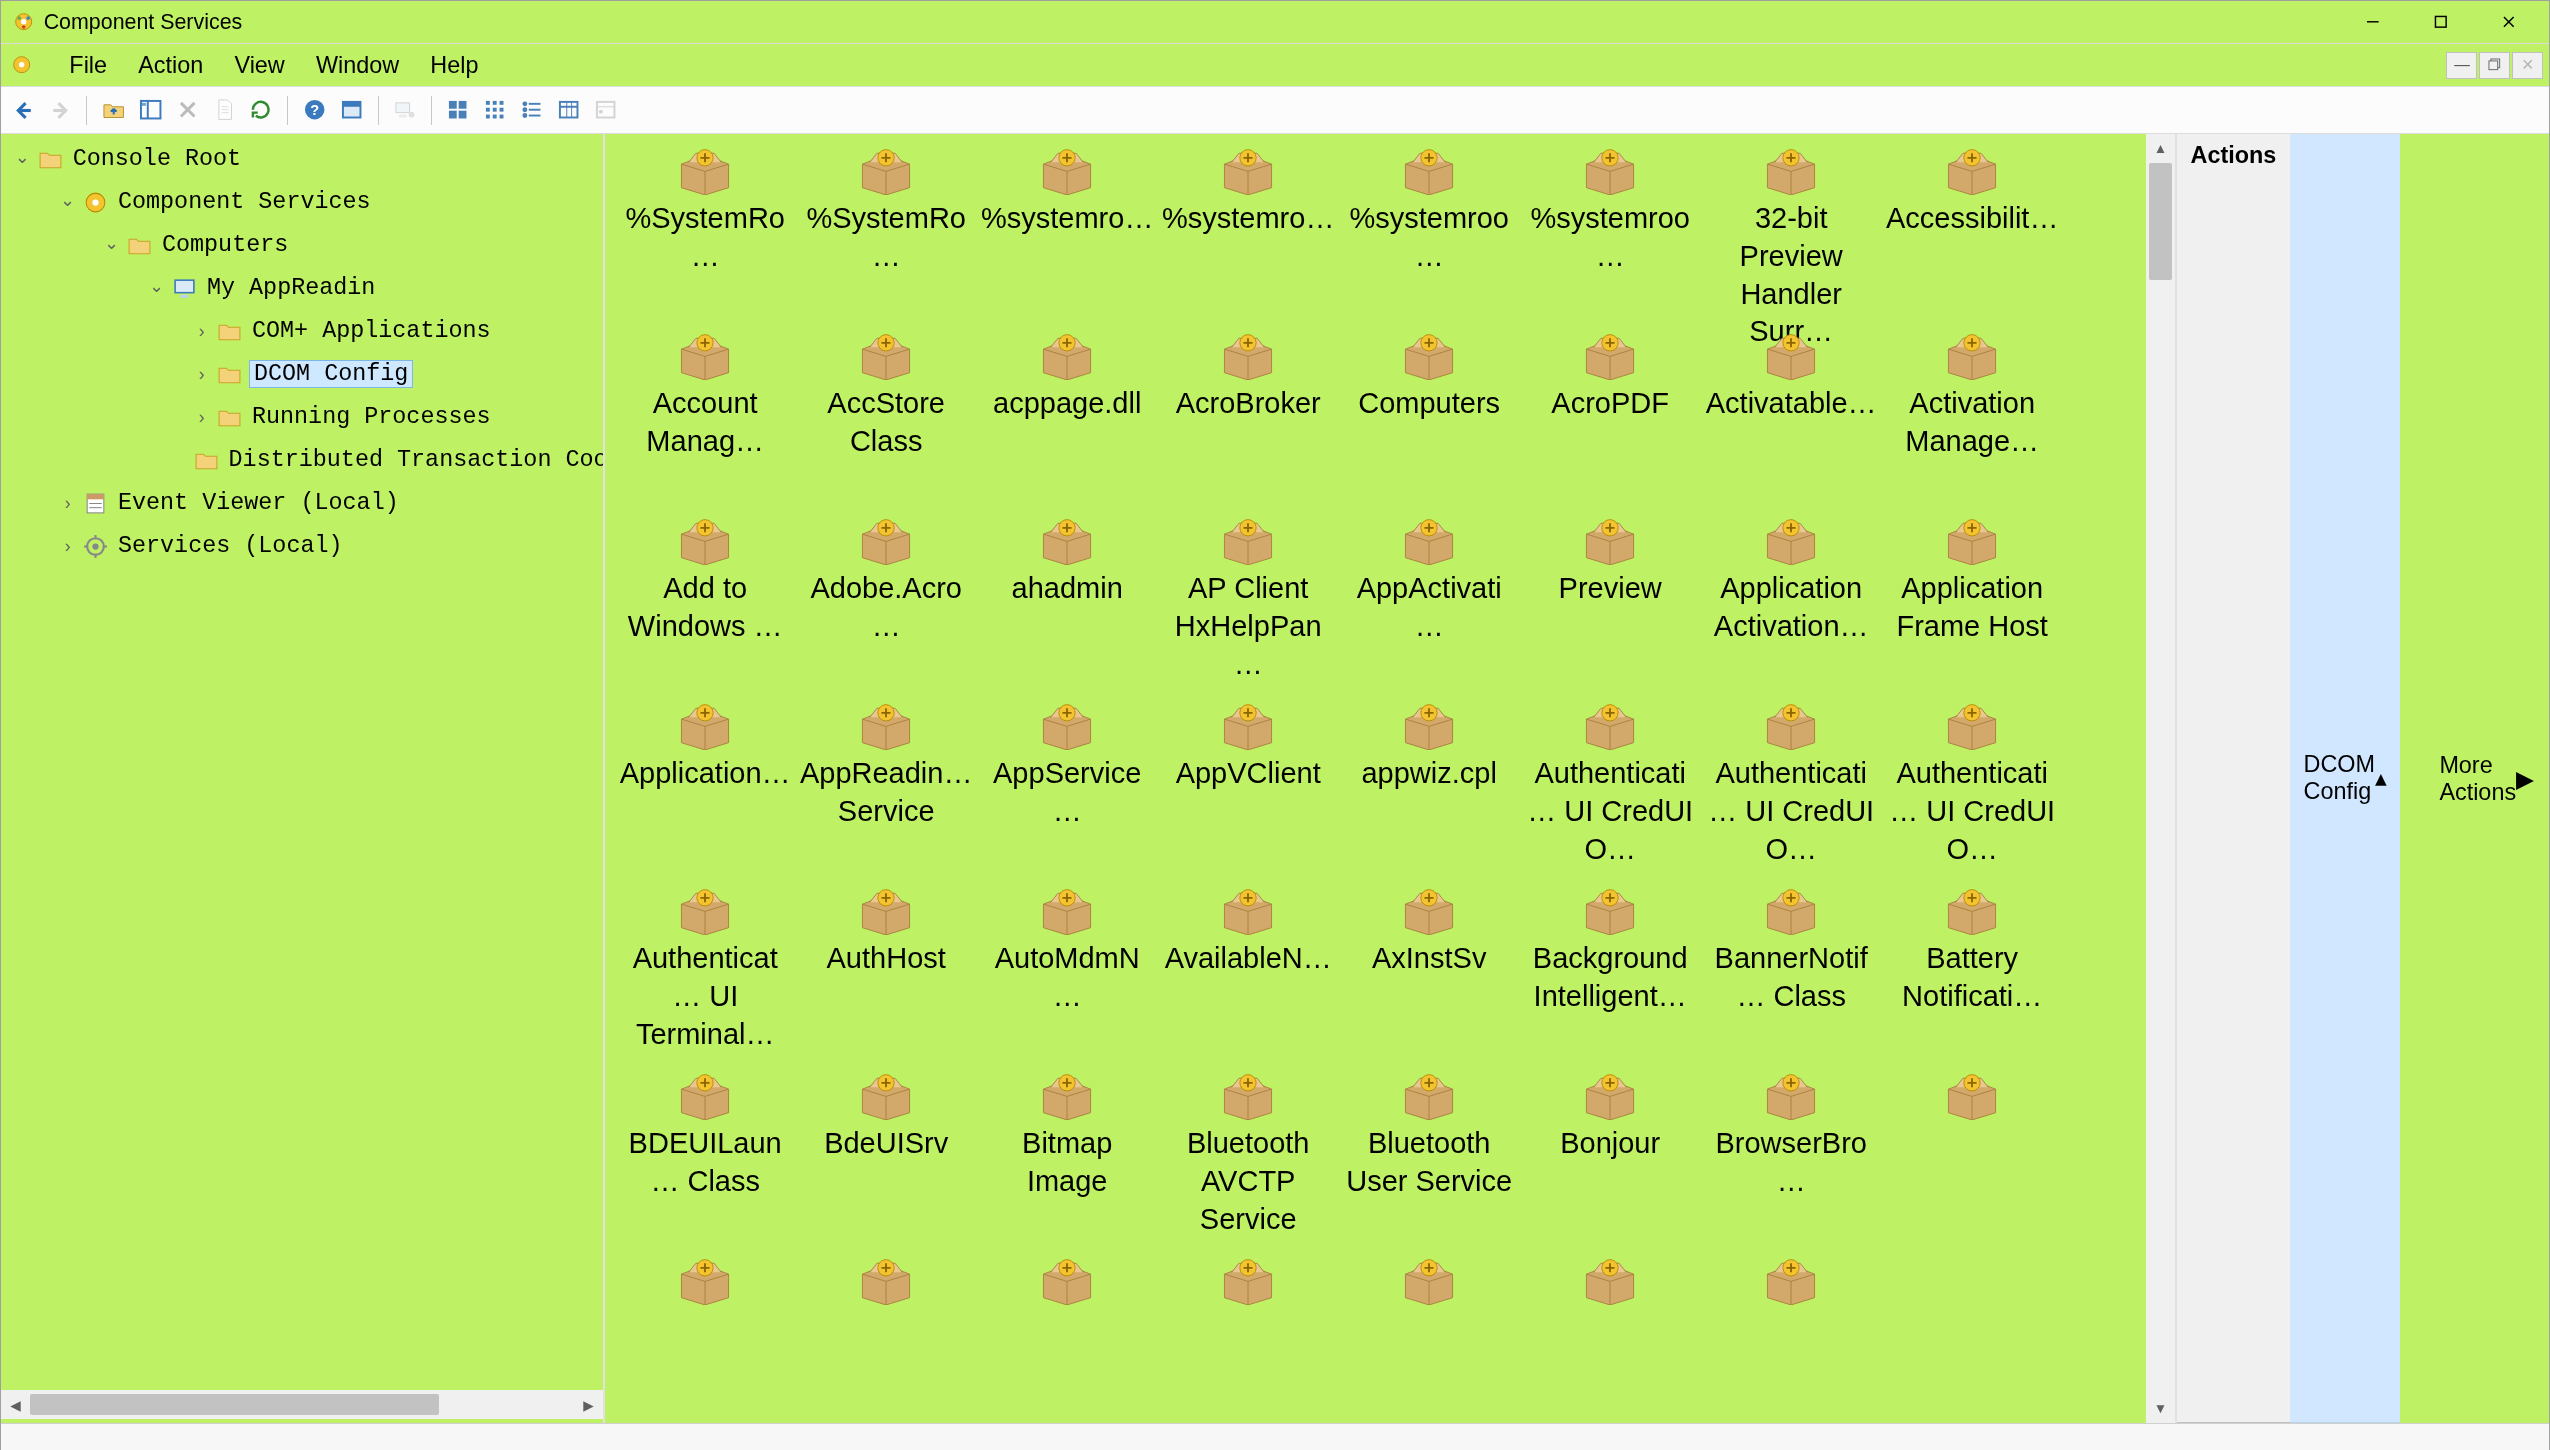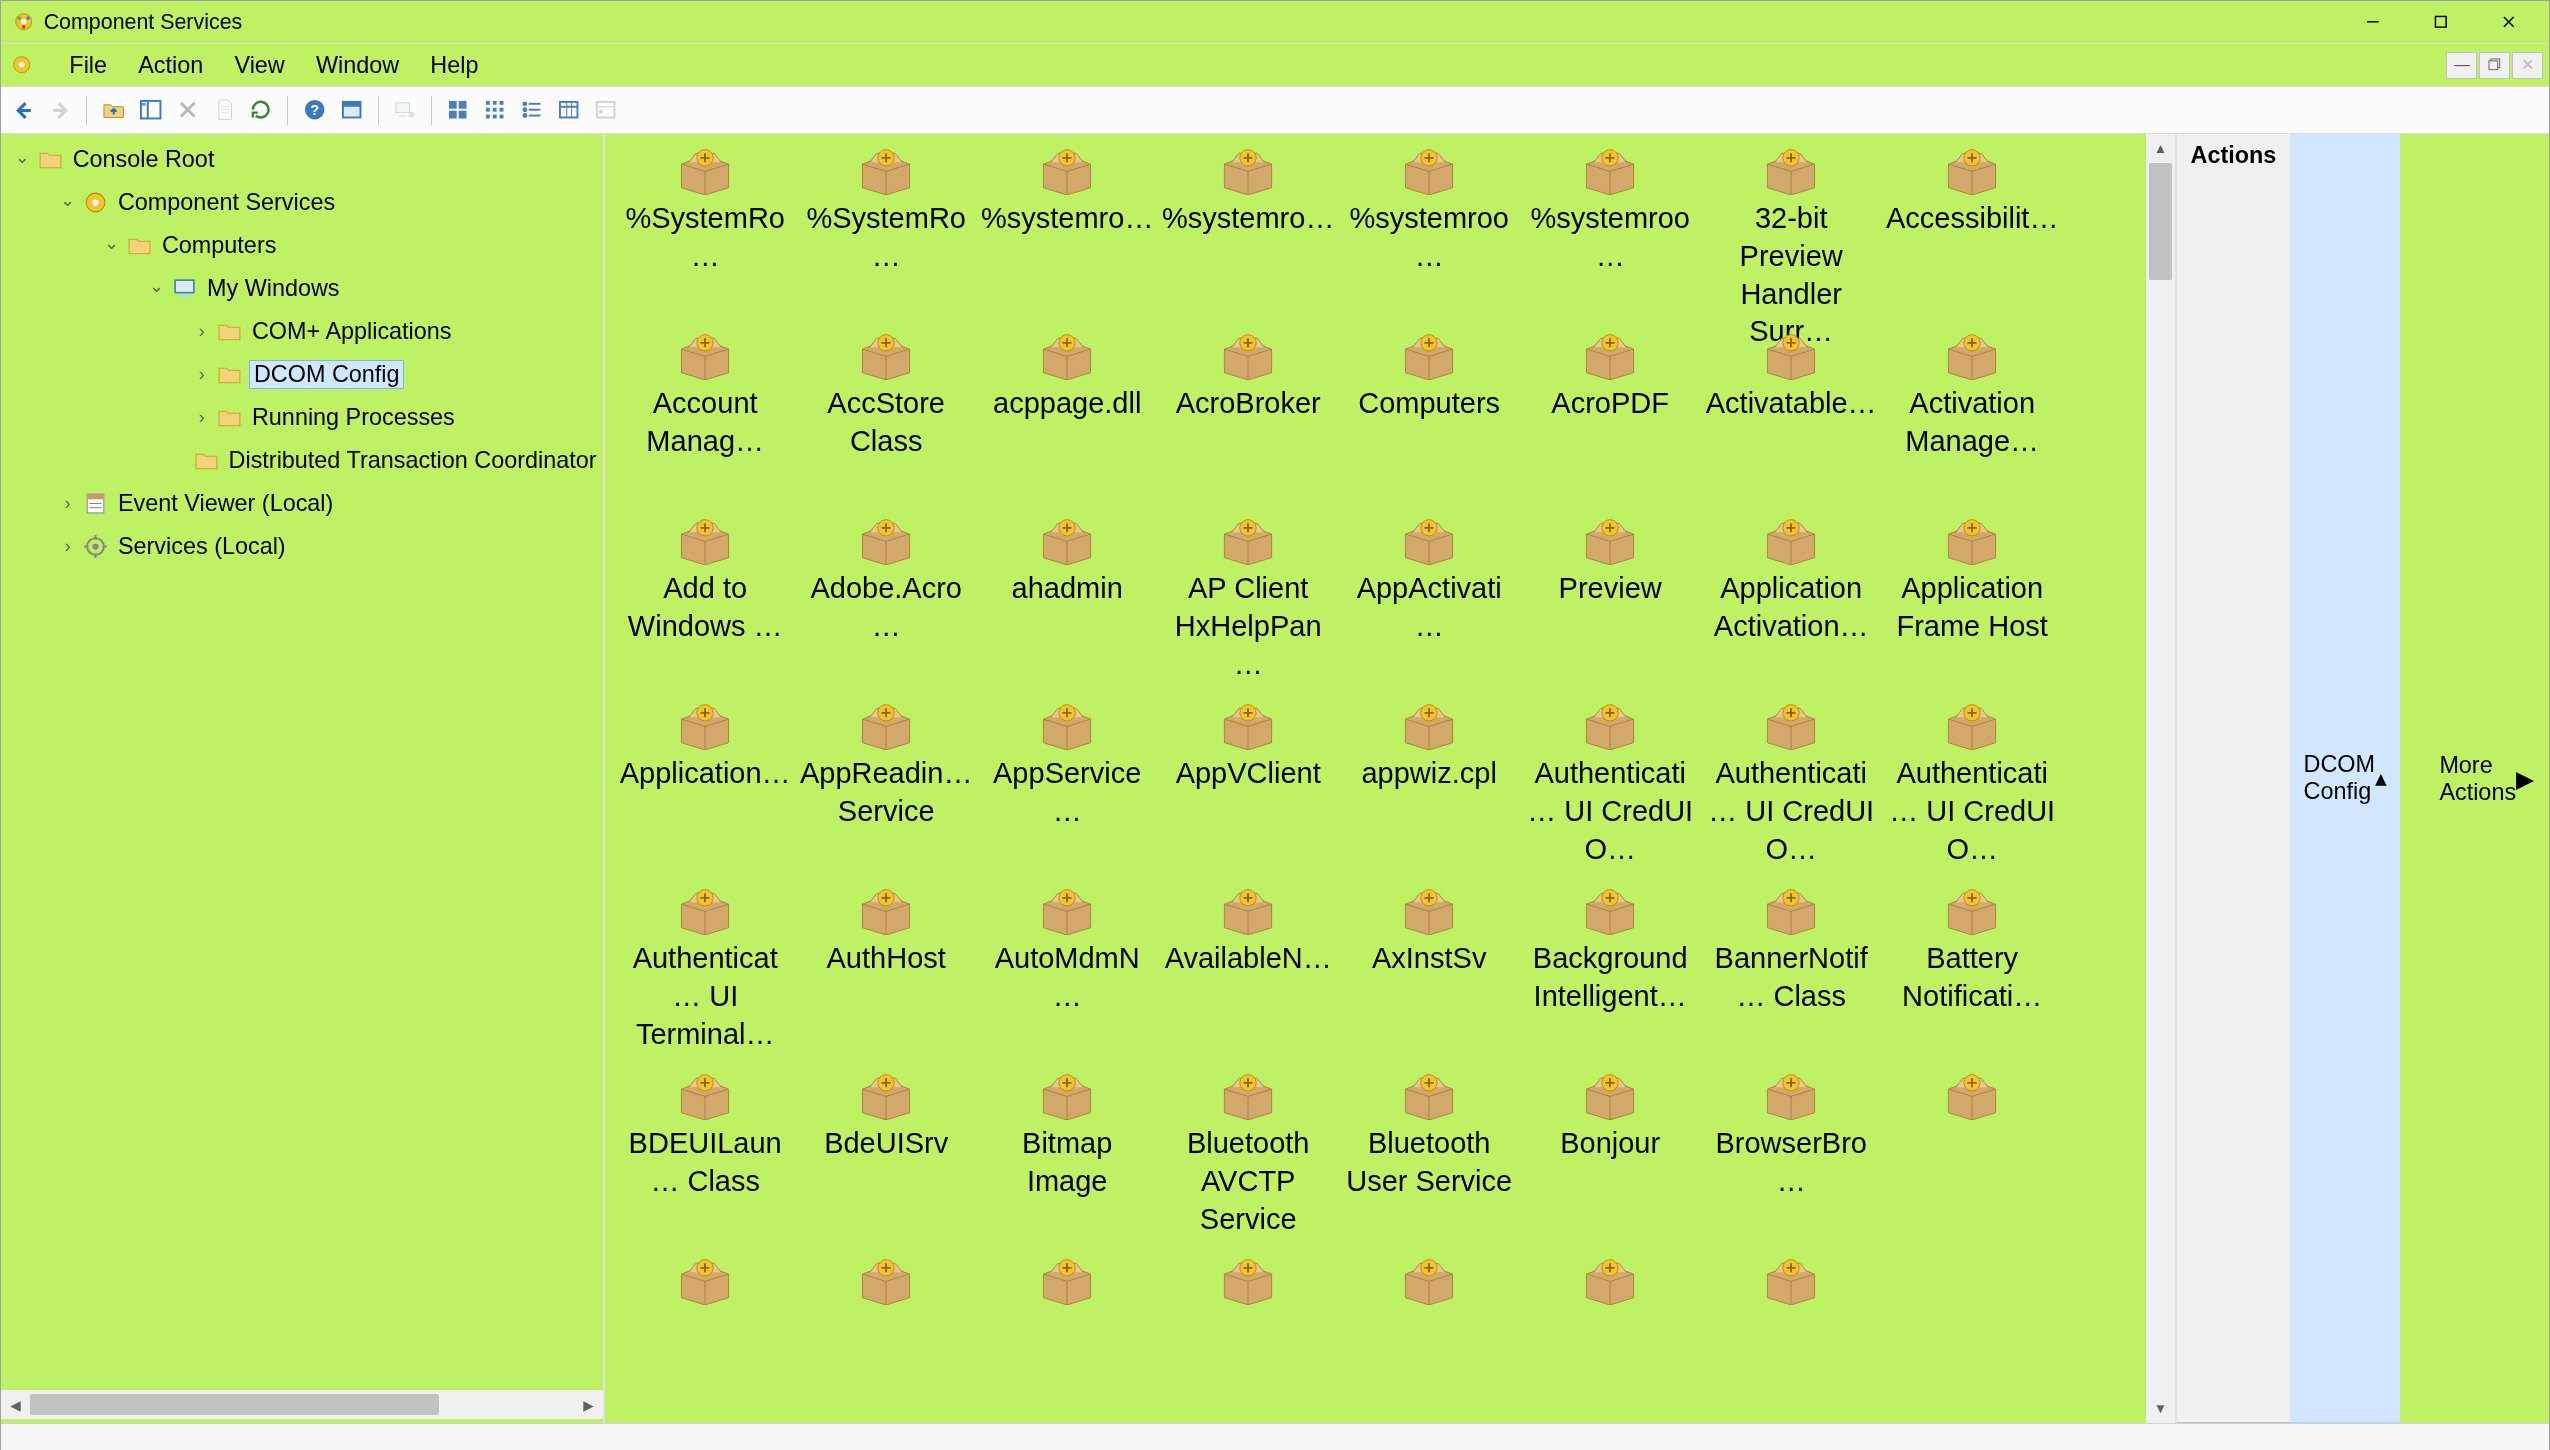--- a/index.html
+++ b/index.html
@@ -42,21 +42,21 @@
 .actions-pane { width: 372px; display:flex; flex-direction:row; }
 .actions-header { background:#f0f0f0; border-bottom:1px solid #c0c0c0; padding: 7.8px 13.6px; font-size: 23.4px; font-weight:600; }
 .actions-section-title { background:#d0e7ff; padding: 7.8px 13.6px; font-size:23.4px; display:flex; align-items:center; justify-content:space-between; border-bottom:1px solid #b8d4ec; }
 .actions-more { padding: 9.7px 39px; font-size:23.4px; display:flex; align-items:center; justify-content:center; }
 
 
 .tree-row { display:flex; align-items:center; height:43px; font-size:23.4px; padding-right:7.8px; white-space:nowrap; }
 .tree-row.selected .label-span { background:#cde8ff; outline:1px solid #7ab7e8; padding:0 3.9px; }
 .expander { width:23.4px; text-align:center; color:#606060; font-size:17.5px; user-select:none; }
 .tree-icon { width:25px; height:25px; margin:0 7.8px 0 3.9px; flex-shrink:0; }
-.tree-row .label-span { padding:0 1.9px; }
+.tree-row .label-span { padding:0 1.9px;font-family:Liberation Mono, monospace; }
 
 
 .grid-item { width: 181px; height: 185px; display:flex; flex-direction:column; align-items:center; padding:5.8px 3.9px; text-align:center; }
 .grid-item .icon-box { width:58px; height:49px; margin-bottom:5.8px; }
 .grid-item .lbl { font-size:29px; line-height:1.3; word-break:break-word; max-width:100%; }
 
 
 .hscroll-tree { height:29px; background:#f0f0f0; display:flex; align-items:center; }
 .hscroll-tree .arrow { width:29px; text-align:center; color:#606060; font-size:13.6px; }
 .hscroll-tree .track { flex:1; position:relative; height:100%; }
@@ -269,21 +269,21 @@
                 <path d="M2 6h7l2 2h11v12H2z" fill="#f4d27a" stroke="#c9a227"></path>
               </svg></span>
             <span class="label-span">Computers</span>
           </div>
           <div class="tree-row" style="padding-left: 144px;">
             <span class="expander" style="transform: translateY(-1.9px);">⌄</span>
             <span class="tree-icon"><svg viewBox="0 0 24 24">
                 <rect x="3" y="4" width="18" height="12" fill="#dceaf7" stroke="#3a7abd" stroke-width="1.5"></rect>
                 <rect x="8" y="18" width="8" height="3" fill="#bcd3e8"></rect>
               </svg></span>
-            <span class="label-span">My Windows</span>
+            <span class="label-span">My AppReadin</span>
           </div>
           <div class="tree-row" style="padding-left: 189px;">
             <span class="expander">›</span>
             <span class="tree-icon"><svg viewBox="0 0 24 24">
                 <path d="M2 6h7l2 2h11v12H2z" fill="#f4d27a" stroke="#c9a227"></path>
               </svg></span>
             <span class="label-span">COM+ Applications</span>
           </div>
           <div class="tree-row selected" style="padding-left: 189px;">
             <span class="expander">›</span>

